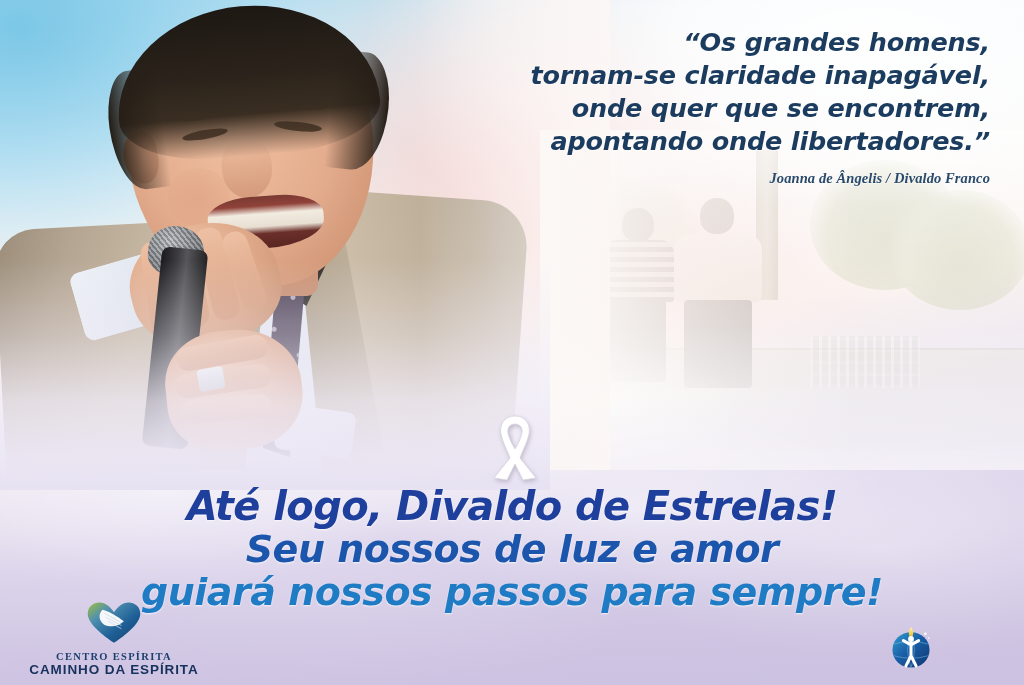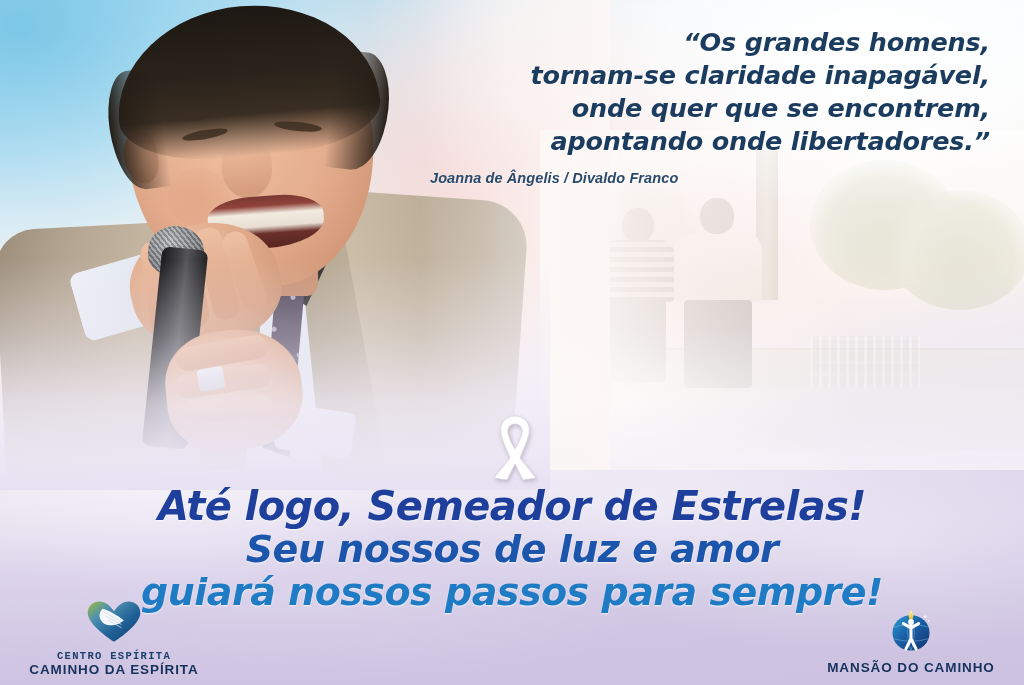--- a/index.html
+++ b/index.html
@@ -349,21 +349,22 @@
     color: #1b3c5e;
     text-shadow: 0 1px 1px rgba(255,255,255,0.6);
   }
   .quote .qline { display: block; white-space: nowrap; }
 
   .quote-author {
     position: absolute;
     left: 430px;
     top: 170px;
     width: 560px;
-    font-family: Liberation Sans, sans-serif;
+    text-align: right;
+    font-family: Liberation Serif, serif;
     font-style: italic;
     font-weight: bold;
     font-size: 14.5px;
     letter-spacing: 0.1px;
     color: #2a4a6b;
     text-shadow: 0 1px 1px rgba(255,255,255,0.55);
   }
 
   
   .ribbon {
@@ -422,21 +423,21 @@
   .logo-right {
     position: absolute;
     right: 10px;
     bottom: 10px;
     width: 206px;
     text-align: center;
   }
   .logo-mark { display: block; margin: 0 auto; }
   .logo-text-top {
     display: block;
-    font-family: Liberation Mono, monospace;
+    font-family: Liberation Serif, serif;
     font-weight: bold;
     font-size: 10.5px;
     letter-spacing: 1.3px;
     color: #1d3f6e;
     margin-top: 1px;
   }
   .logo-text-bottom {
     display: block;
     font-family: "Liberation Sans", sans-serif;
     font-weight: bold;
@@ -554,21 +555,21 @@
                L11 66 L24 68 L32 52 L40 68 L53 66 L37 46
                C39 40 44.5 30 46 22
                C48 12 42 4 32 4 Z
                M32 12 C37 12 40 16 39 21 C38 26 35 32 32 37
                C29 32 26 26 25 21 C24 16 27 12 32 12 Z" fill="#ffffff" stroke="#d8d4e0" stroke-width="0.8"></path>
       <path d="M25 20 C26 26 29 32 32 37 C30 33 27.5 26.5 26.5 21 Z" fill="#cfcbd8" opacity="0.7"></path>
     </svg>
   </div>
 
   <div class="headline">
-    <span class="h1">Até logo, Semeador de Estrelas!</span>
+    <span class="h1">Até logo, Divaldo de Estrelas!</span>
     <span class="h2">Seu nossos de luz e amor</span>
     <span class="h3">guiará nossos passos para sempre!</span>
   </div>
 
   <div class="logo-left">
     <span class="logo-mark">
       <svg viewBox="0 0 72 56" width="62" height="46" aria-hidden="true">
         <defs>
           <linearGradient id="heartGrad" x1="0" y1="0" x2="1" y2="1">
             <stop offset="0%" stop-color="#9fbf3f"></stop>
@@ -609,16 +610,15 @@
         </defs>
         <ellipse cx="32" cy="33" rx="22" ry="21" fill="url(#globeGrad)"></ellipse>
         <path d="M12 26 Q32 20 52 26 M12 40 Q32 46 52 40 M32 12 Q24 33 32 54 M32 12 Q40 33 32 54" stroke="#7fc6e8" stroke-width="1" fill="none" opacity="0.55"></path>
         <path d="M32 6 C28 12 29 16 32 19 C35 16 36 12 32 6 Z" fill="url(#flameGrad)"></path>
         <circle cx="32" cy="20" r="3.4" fill="#ffffff"></circle>
         <path d="M32 24 L32 40 M32 27 L23 22 M32 27 L41 22 M32 40 L26 52 M32 40 L38 52" stroke="#ffffff" stroke-width="3.6" stroke-linecap="round" fill="none"></path>
         <circle cx="49" cy="14" r="1.6" fill="#ffffff" opacity="0.9"></circle>
         <circle cx="53" cy="19" r="1.1" fill="#ffffff" opacity="0.8"></circle>
       </svg>
     </span>
-    <span class="logo-text-single">MANSÃO DO CAMINHO</span>
   </div>
 
 </div>
 
 </body></html>

